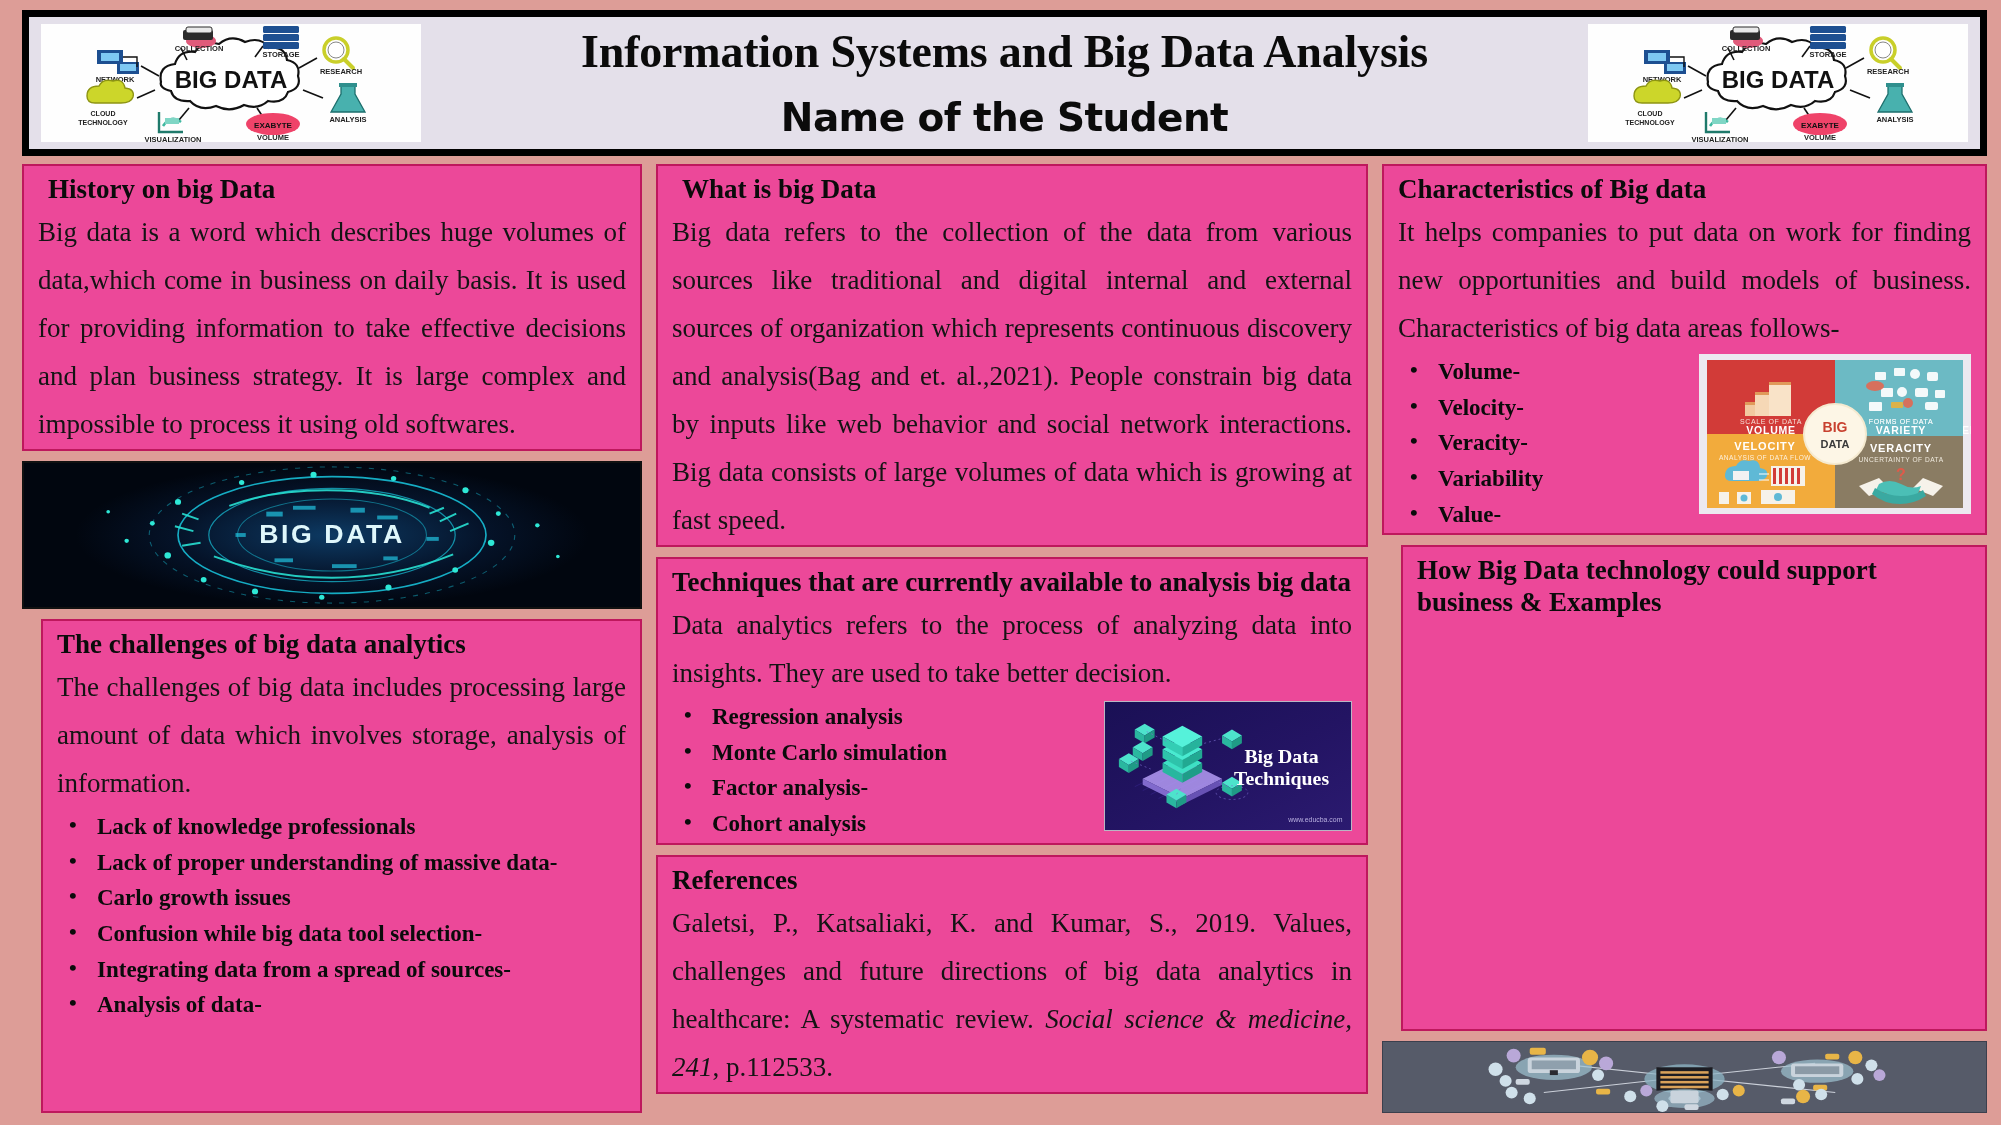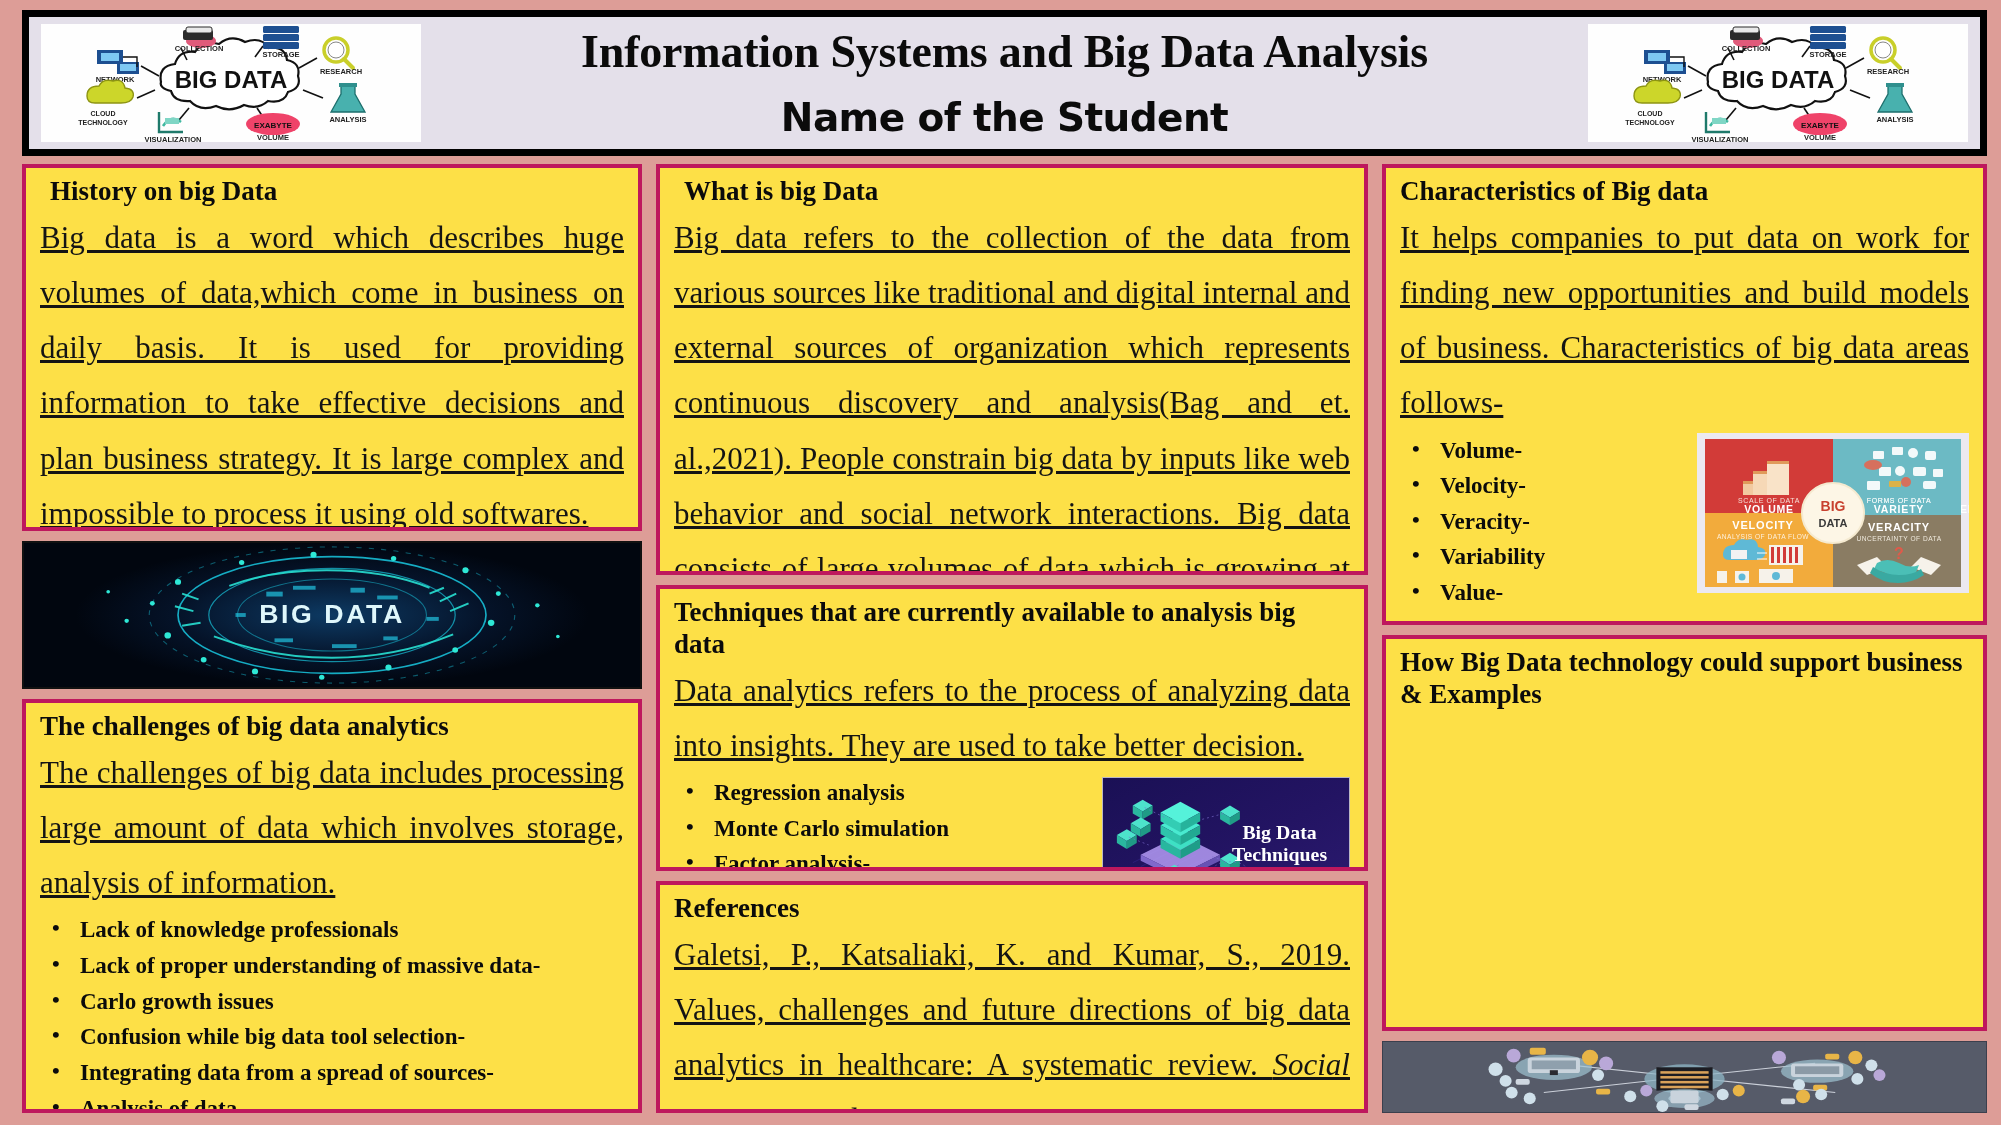--- a/index.html
+++ b/index.html
@@ -67,43 +67,42 @@
     display: flex;
     gap: 14px;
     min-height: 0;
   }
   .col { display: flex; flex-direction: column; gap: 10px; min-height: 0; }
   .col-left   { width: 620px; flex: 0 0 620px; }
   .col-mid    { width: 712px; flex: 0 0 712px; }
   .col-right  { flex: 1 1 auto; }
 
   .panel {
-    background: #fde047;
-    border: 4px solid #be185d;
-    padding: 8px 14px 10px 14px;
+    background: #ec4899;
+    border: 2px solid #be185d;
+    padding: 8px 14px 1px 14px;
     overflow: hidden;
   }
 
   h2.panel-title {
     font-family: "Liberation Serif", "DejaVu Serif", serif;
     font-size: 27px;
     font-weight: bold;
     color: #0b0b0b;
     line-height: 1.18;
     margin-bottom: 2px;
   }
   h2.indent { padding-left: 10px; }
 
   p.body-text {
     font-family: "Liberation Serif", "DejaVu Serif", serif;
-    font-size: 31px;
+    font-size: 27px;
     color: #141414;
     text-align: justify;
     line-height: 1.78;
-    text-decoration: underline;
   }
 
   ul.bullets { list-style: none; margin-top: 2px; }
   ul.bullets li {
     font-family: "Liberation Serif", "DejaVu Serif", serif;
     font-size: 23px;
     font-weight: bold;
     color: #0b0b0b;
     line-height: 1.55;
     padding-left: 40px;
@@ -160,21 +159,21 @@
   .network-panel {
     border: 1px solid #3b3f4d;
     background: #555a68;
     height: 72px;
     position: relative;
     overflow: hidden;
     flex: 0 0 auto;
   }
 
   .italic { font-style: italic; }
-  .fill { flex: 1 1 auto; }
+  .fill { flex: 1 1 auto; margin-left: 19px; }
 </style>
 </head>
 <body>
 
 <div class="poster">
 
   <div class="header">
 
     <div class="header-img-box">
       <svg class="cloud-fig" viewBox="0 0 380 118" preserveAspectRatio="xMidYMid meet">

